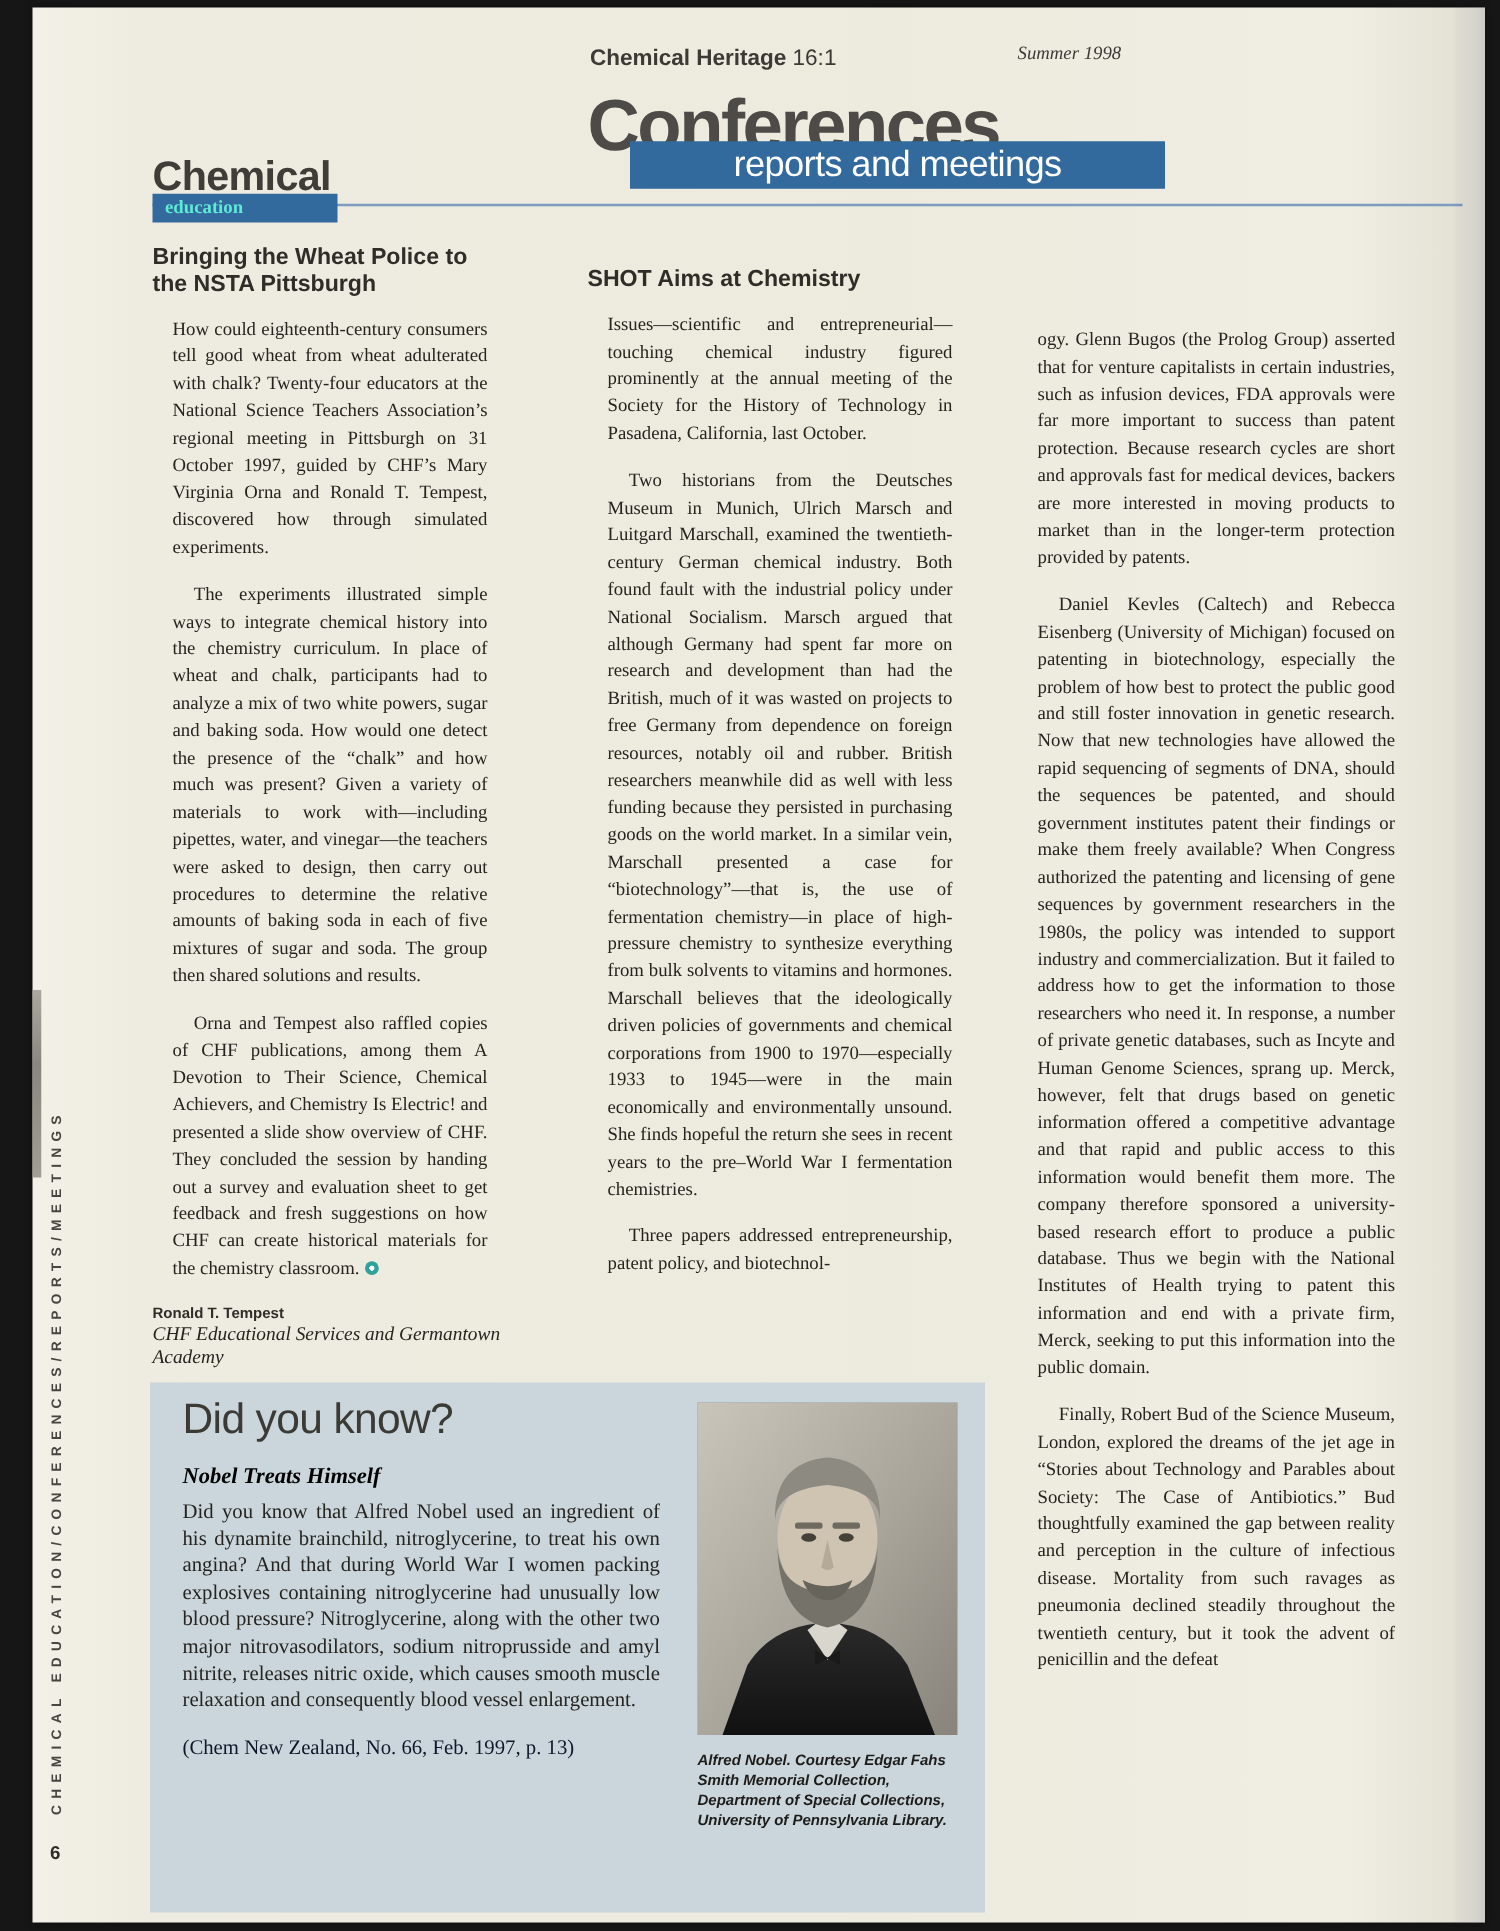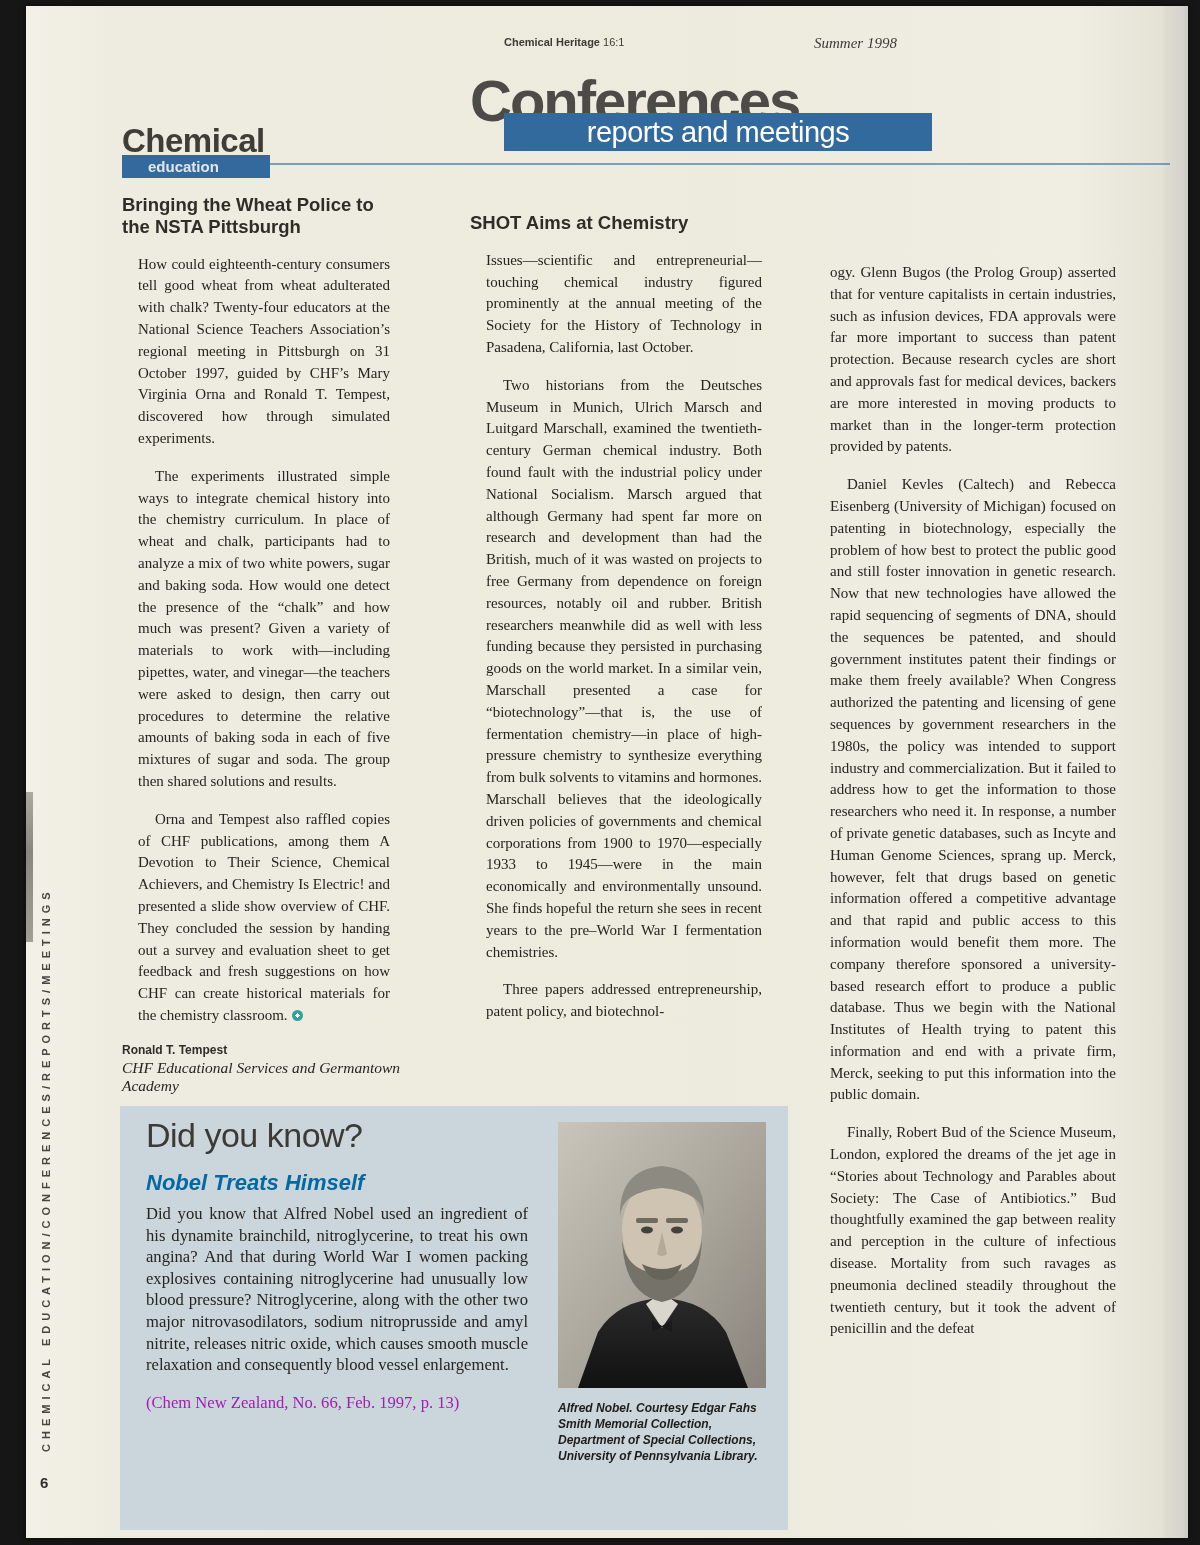--- a/index.html
+++ b/index.html
@@ -20,21 +20,21 @@
     pointer-events:none;
   }
   .edge-artifact{
     position:absolute;left:0;top:786px;width:7px;height:150px;
     background:linear-gradient(to bottom,#9a978e,#6e6c64 40%,#8d8a80);
     opacity:.8;
   }
   
   .running-head-left{
     position:absolute;left:446px;top:30px;
-    font-family:"Liberation Sans",sans-serif;font-size:11px;color:#3b3a35;margin-left:32px;
+    font-family:"Liberation Sans",sans-serif;font-size:18px;color:#3b3a35;
   }
   .running-head-left b{font-weight:700;}
   .running-head-date{
     position:absolute;left:788px;top:29px;
     font-family:"Liberation Serif",serif;font-style:italic;font-size:15px;color:#3b3a35;
   }
   
   .masthead-title{
     position:absolute;left:444px;top:66px;
     font-family:"Liberation Sans",sans-serif;font-weight:700;
@@ -49,23 +49,23 @@
   .blue-rule{
     position:absolute;left:96px;top:157px;width:1048px;height:2px;background:#7d9cbe;
   }
   .section-title{
     position:absolute;left:96px;top:118px;
     font-family:"Liberation Sans",sans-serif;font-weight:700;font-size:33px;
     letter-spacing:-0.5px;color:#3e3d38;line-height:1;
   }
   .education-bar{
     position:absolute;left:96px;top:149px;width:148px;height:23px;
-    background:#336a9e;color:#e5e5e5;
-    font-family:Liberation Sans, sans-serif;font-weight:700;font-size:15px;
-    line-height:23px;padding-left:26px;box-sizing:border-box;
+    background:#336a9e;color:#5eead4;
+    font-family:Liberation Serif, serif;font-weight:700;font-size:15px;
+    line-height:23px;padding-left:10px;box-sizing:border-box;
   }
   
   .col{position:absolute;color:#26241f;}
   #col1{left:96px;top:188px;width:284px;}
   #col2{left:444px;top:206px;width:308px;}
   #col3{left:788px;top:240px;width:318px;}
   .article-heading{
     font-family:"Liberation Sans",sans-serif;font-weight:700;font-size:18.5px;
     line-height:1.18;color:#2e2d28;margin:0 0 13px 0;
   }
@@ -89,29 +89,29 @@
   
   .dyk-box{
     position:absolute;left:94px;top:1100px;width:668px;height:424px;
     background:#cbd6dc;box-sizing:border-box;padding:10px 0 0 26px;
   }
   .dyk-title{
     font-family:"Liberation Sans",sans-serif;font-weight:400;font-size:34px;
     color:#3b3a35;letter-spacing:-0.5px;margin:0;
   }
   .dyk-subtitle{
-    font-family:Liberation Sans, sans-serif;font-weight:700;font-style:italic;
-    font-size:22px;color:#0369a1;margin-top:15px;
+    font-family:Liberation Serif, serif;font-weight:700;font-style:italic;
+    font-size:18px;color:#000000;margin-top:15px;
   }
   .dyk-body{
     width:382px;margin-top:7px;font-size:16.6px;line-height:21.6px;
     text-align:justify;color:#26241f;
   }
   .dyk-citation{
-    width:382px;margin-top:0;font-size:16.6px;line-height:21.6px;color:#a21caf;
+    width:382px;margin-top:0;font-size:16.6px;line-height:21.6px;color:#0f172a;
   }
   .dyk-photo{
     position:absolute;left:438px;top:16px;width:208px;height:266px;
     background:#9c9890;overflow:hidden;
   }
   .dyk-caption{
     position:absolute;left:438px;top:294px;width:214px;
     font-family:"Liberation Sans",sans-serif;font-weight:700;font-style:italic;
     font-size:12px;line-height:16px;color:#1d1c19;
   }

